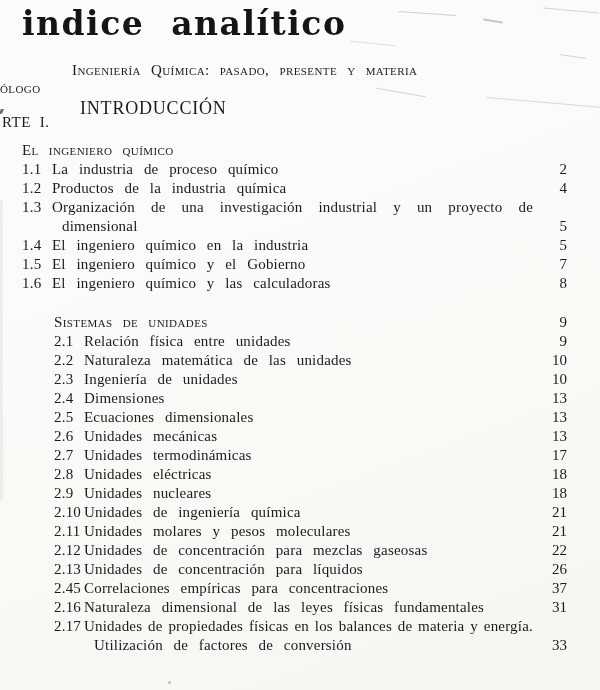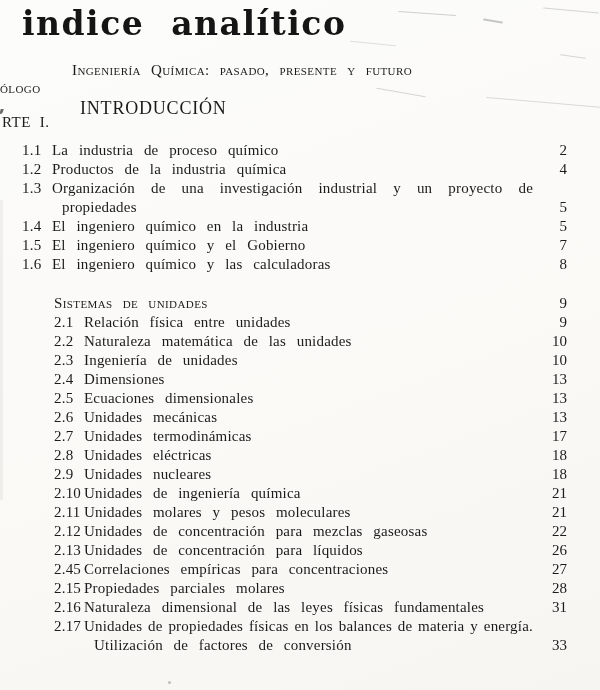--- a/index.html
+++ b/index.html
@@ -70,31 +70,35 @@
 </style>
 </head>
 <body>
 
 <div class="page">
 
   <div class="book-title">indice analítico</div>
 
   <div class="prologue-row">
     <span class="sc prologue-label">ólogo</span>
-    <span class="sc prologue-title">Ingeniería Química: pasado, presente y futuro</span>
+    <span class="sc prologue-title">Ingeniería Química: pasado, presente y materia</span>
   </div>
 
   <span class="partial-mark"></span>
   <div class="part-row">
     <span class="part-label">RTE I.</span>
     <span class="part-title">INTRODUCCIÓN</span>
   </div>
 
   <div class="toc">
   <section class="toc-section">
+    <div class="row heading-row">
+      <span class="heading">El ingeniero químico</span>
+      <span class="pg"></span>
+    </div>
 
   <div class="row">
     <span class="num">1.1</span>
     <span class="ttl">La industria de proceso químico</span>
     <span class="pg">2</span>
   </div>
 
   <div class="row">
     <span class="num">1.2</span>
     <span class="ttl">Productos de la industria química</span>
@@ -102,21 +106,21 @@
   </div>
 
   <div class="row">
     <span class="num">1.3</span>
     <span class="ttl stretch">Organización de una investigación industrial y un proyecto de</span>
     <span class="pg"></span>
   </div>
 
   <div class="row">
     <span class="num"></span>
-    <span class="ttl cont">propiedades</span>
+    <span class="ttl cont">dimensional</span>
     <span class="pg">5</span>
   </div>
 
   <div class="row">
     <span class="num">1.4</span>
     <span class="ttl">El ingeniero químico en la industria</span>
     <span class="pg">5</span>
   </div>
 
   <div class="row">
@@ -212,28 +216,23 @@
 
   <div class="row">
     <span class="num">2.13</span>
     <span class="ttl">Unidades de concentración para líquidos</span>
     <span class="pg">26</span>
   </div>
 
   <div class="row">
     <span class="num">2.45</span>
     <span class="ttl">Correlaciones empíricas para concentraciones</span>
-    <span class="pg">27</span>
-  </div>
-
-  <div class="row">
-    <span class="num">2.15</span>
-    <span class="ttl">Propiedades parciales molares</span>
-    <span class="pg">28</span>
-  </div>
+    <span class="pg">37</span>
+  </div>
+
 
   <div class="row">
     <span class="num">2.16</span>
     <span class="ttl">Naturaleza dimensional de las leyes físicas fundamentales</span>
     <span class="pg">31</span>
   </div>
 
   <div class="row">
     <span class="num">2.17</span>
     <span class="ttl stretch">Unidades de propiedades físicas en los balances de materia y energía.</span>

